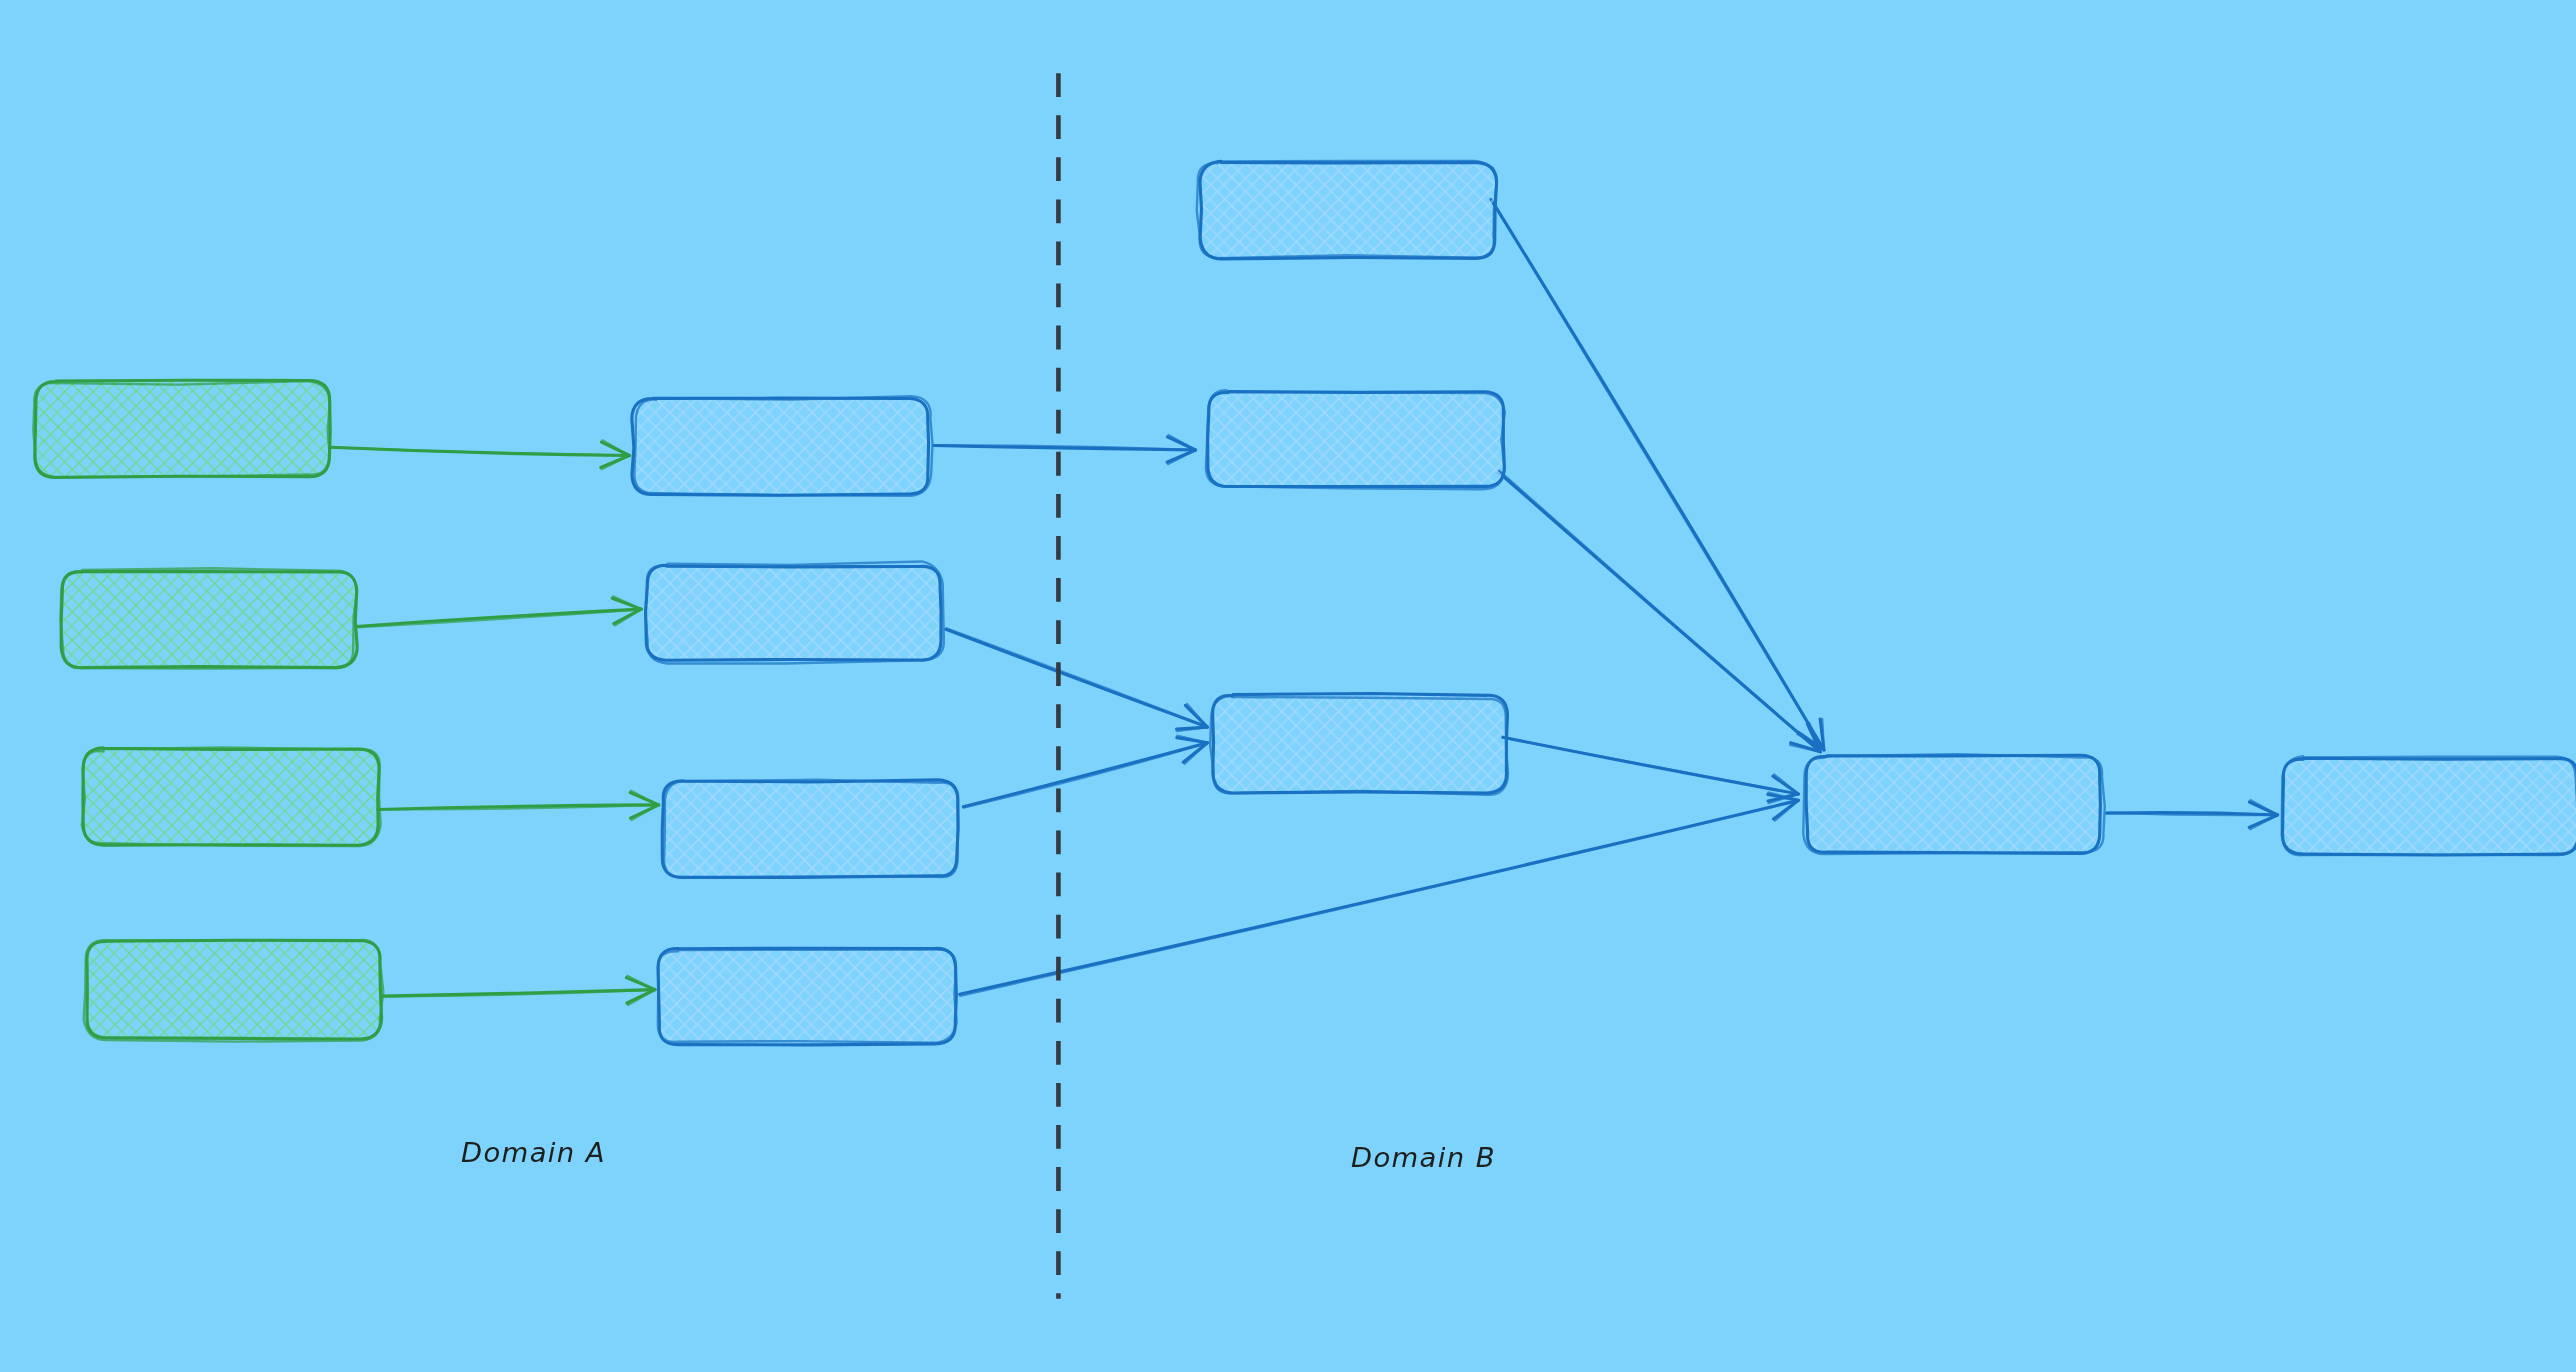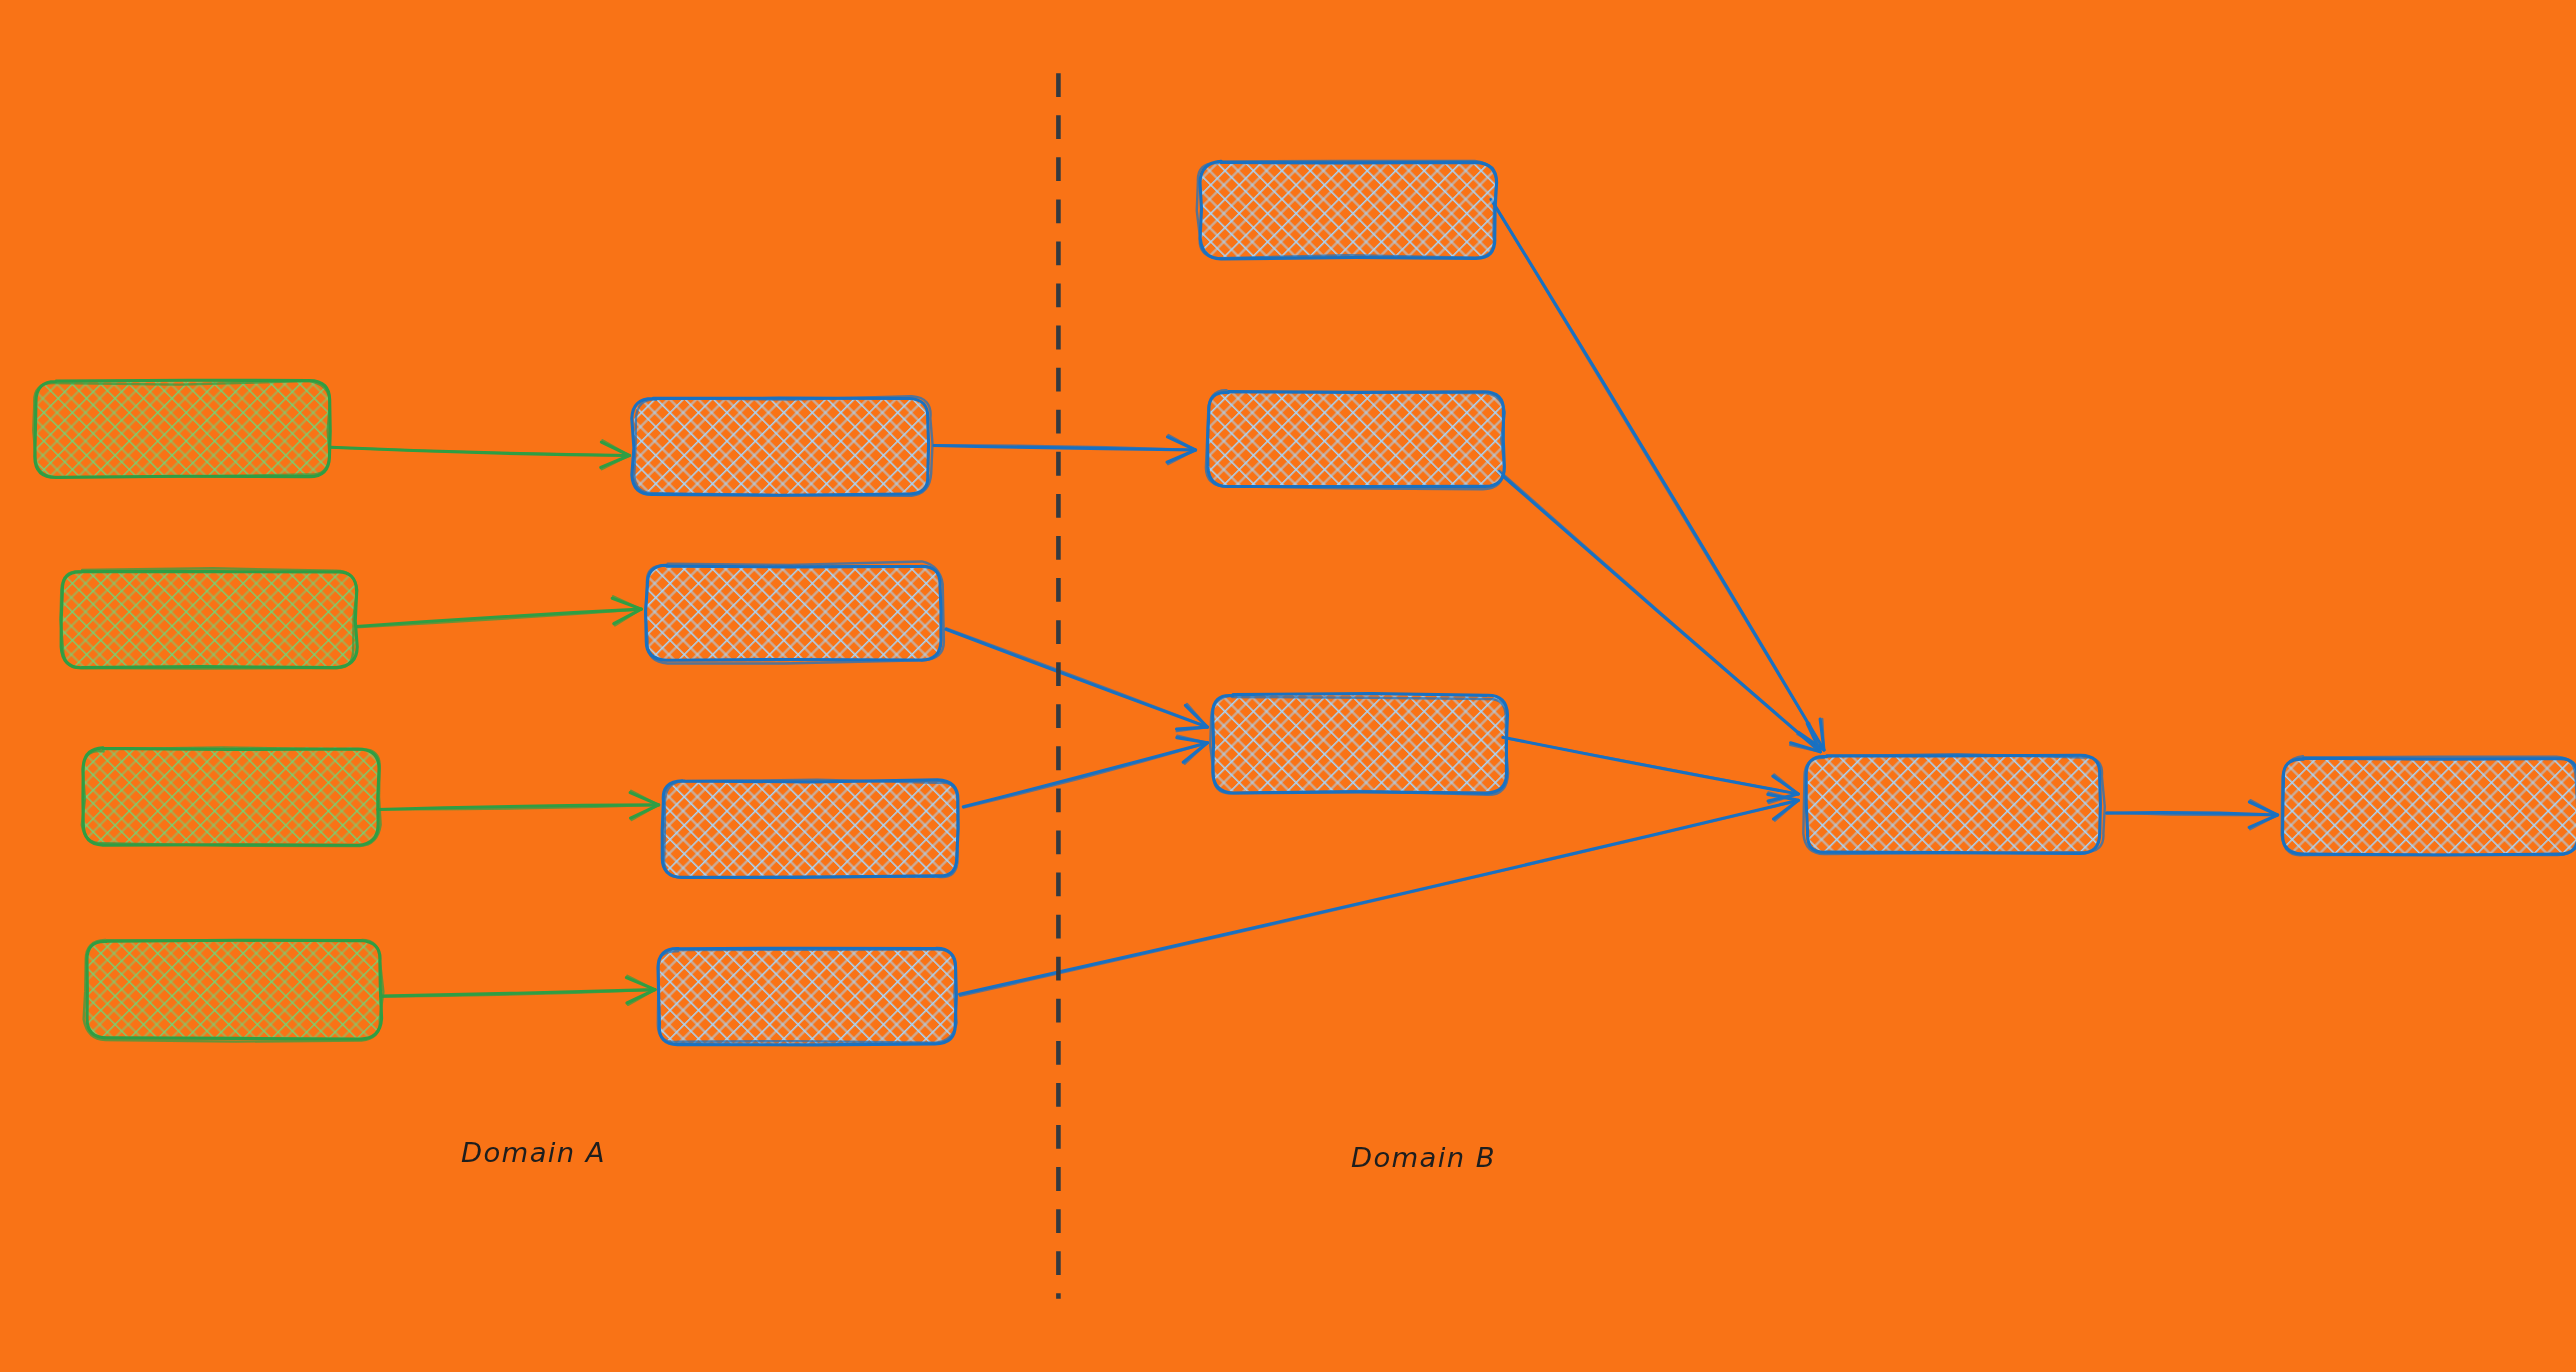--- a/index.html
+++ b/index.html
@@ -8,21 +8,21 @@
     padding: 0;
     background: #ffffff;
   }
   body {
     font-family: "DejaVu Sans", sans-serif;
   }
   #canvas-root {
     position: relative;
     width: 2576px;
     height: 1372px;
-    background: #f97316;
+    background: #7dd3fc;
     overflow: hidden;
   }
   #diagram-svg {
     position: absolute;
     inset: 0;
     width: 2576px;
     height: 1372px;
     display: block;
   }
   .node-label,

